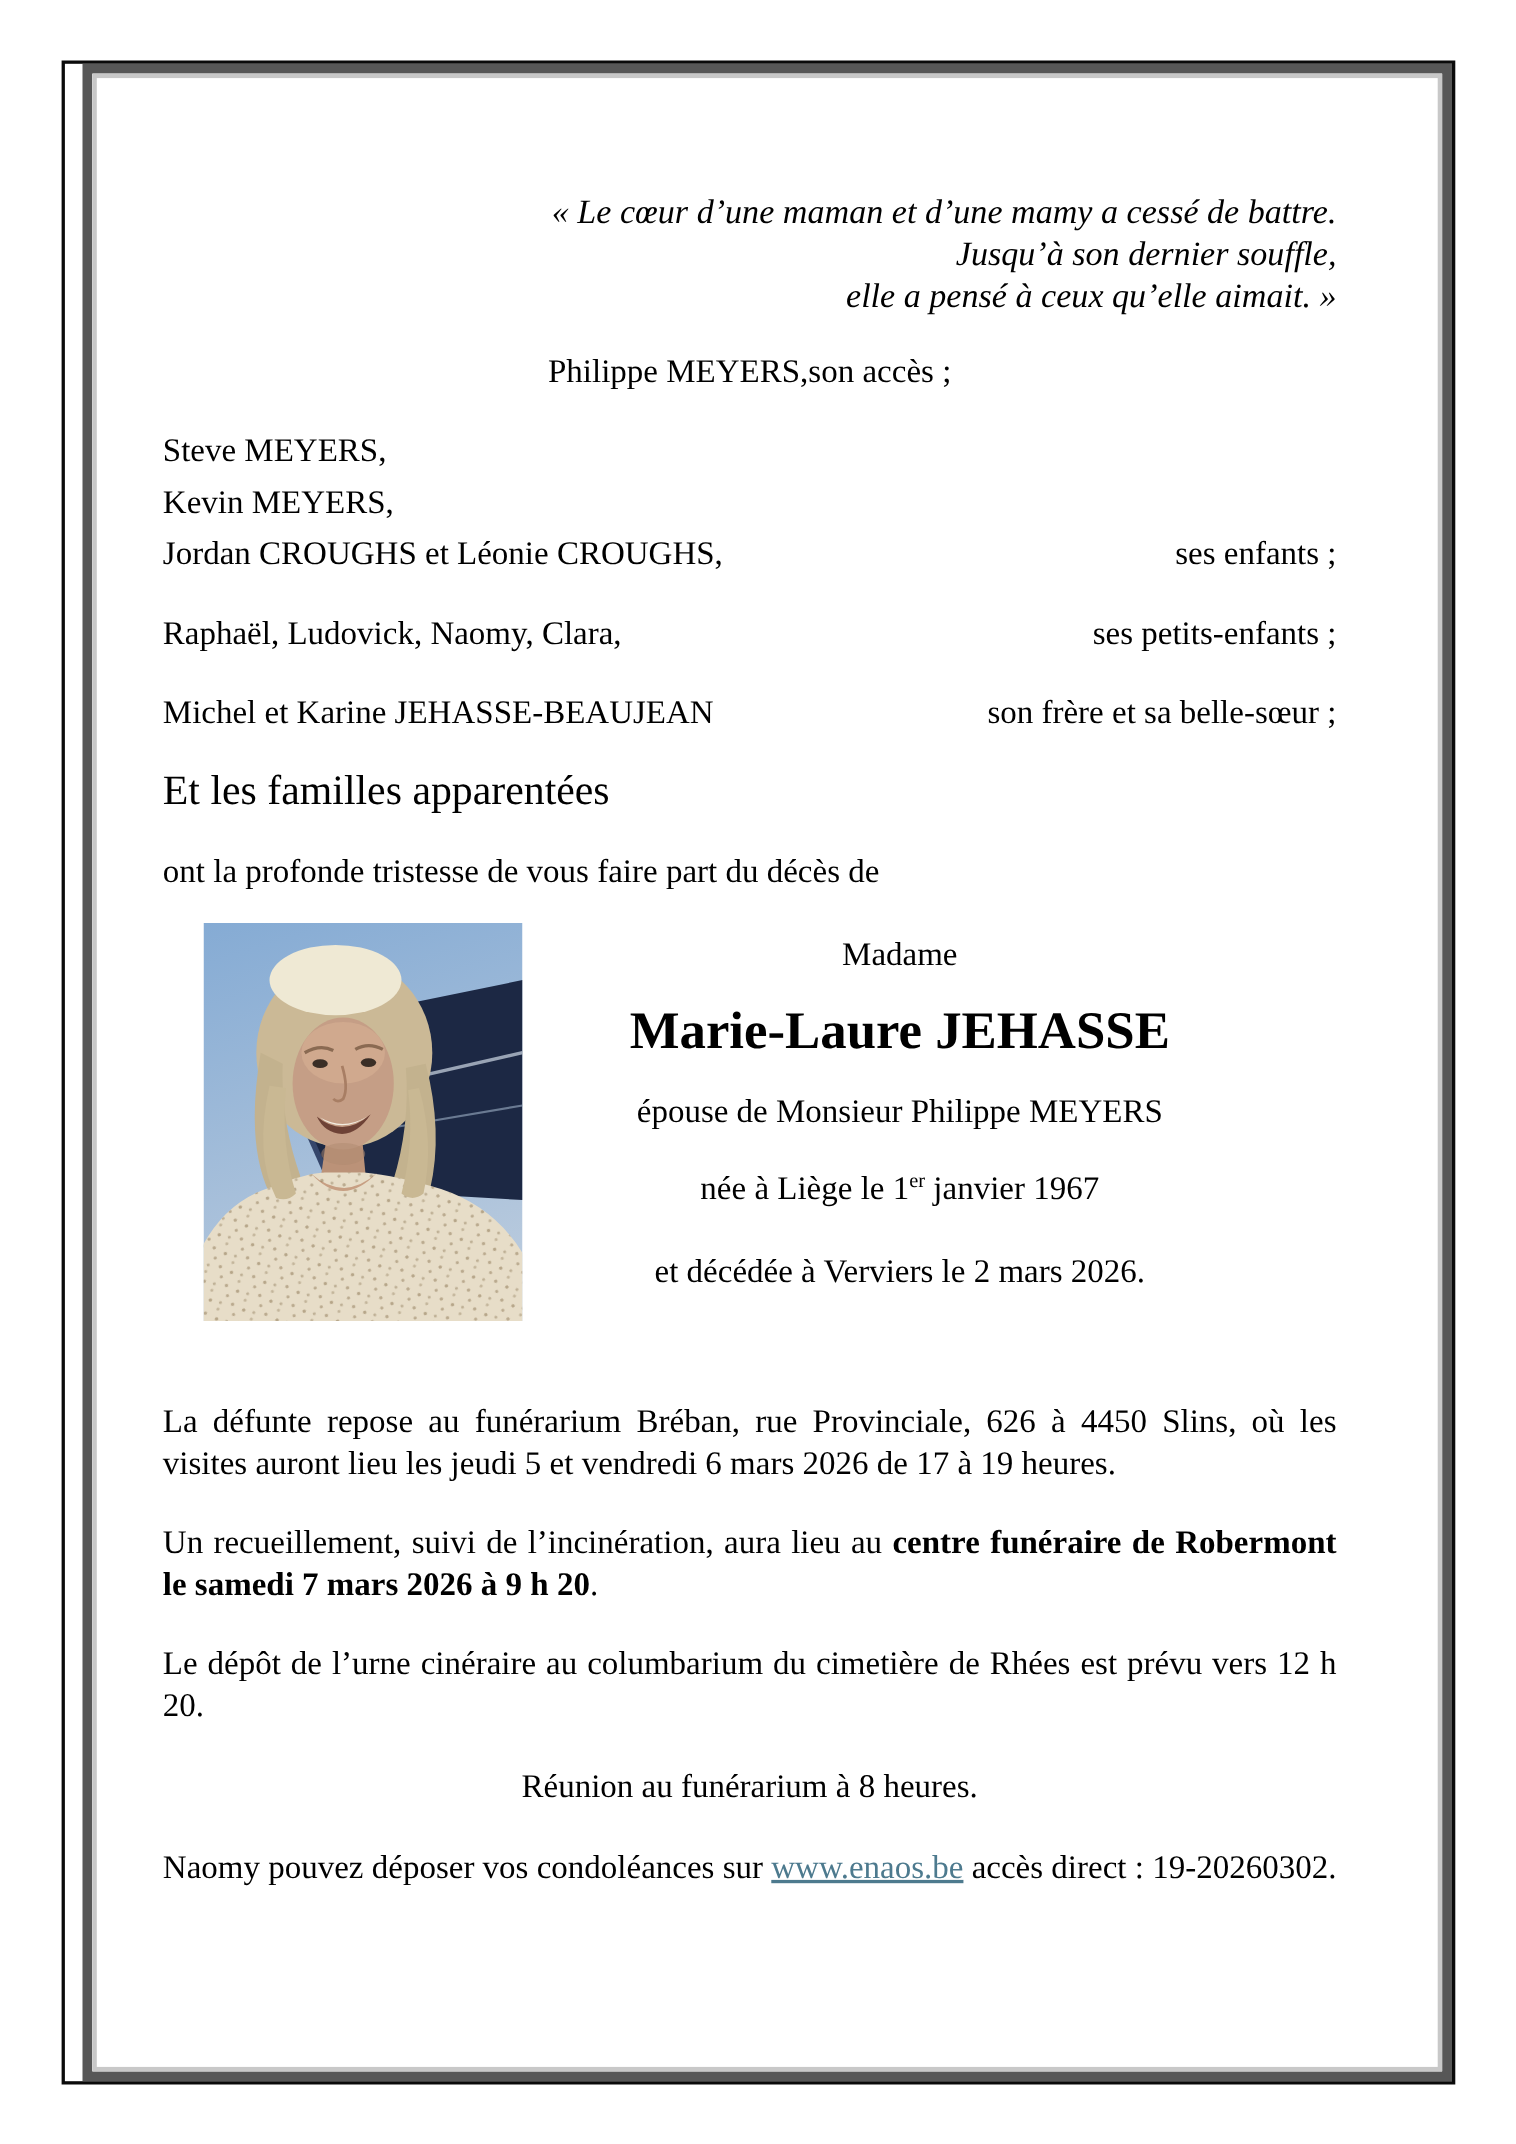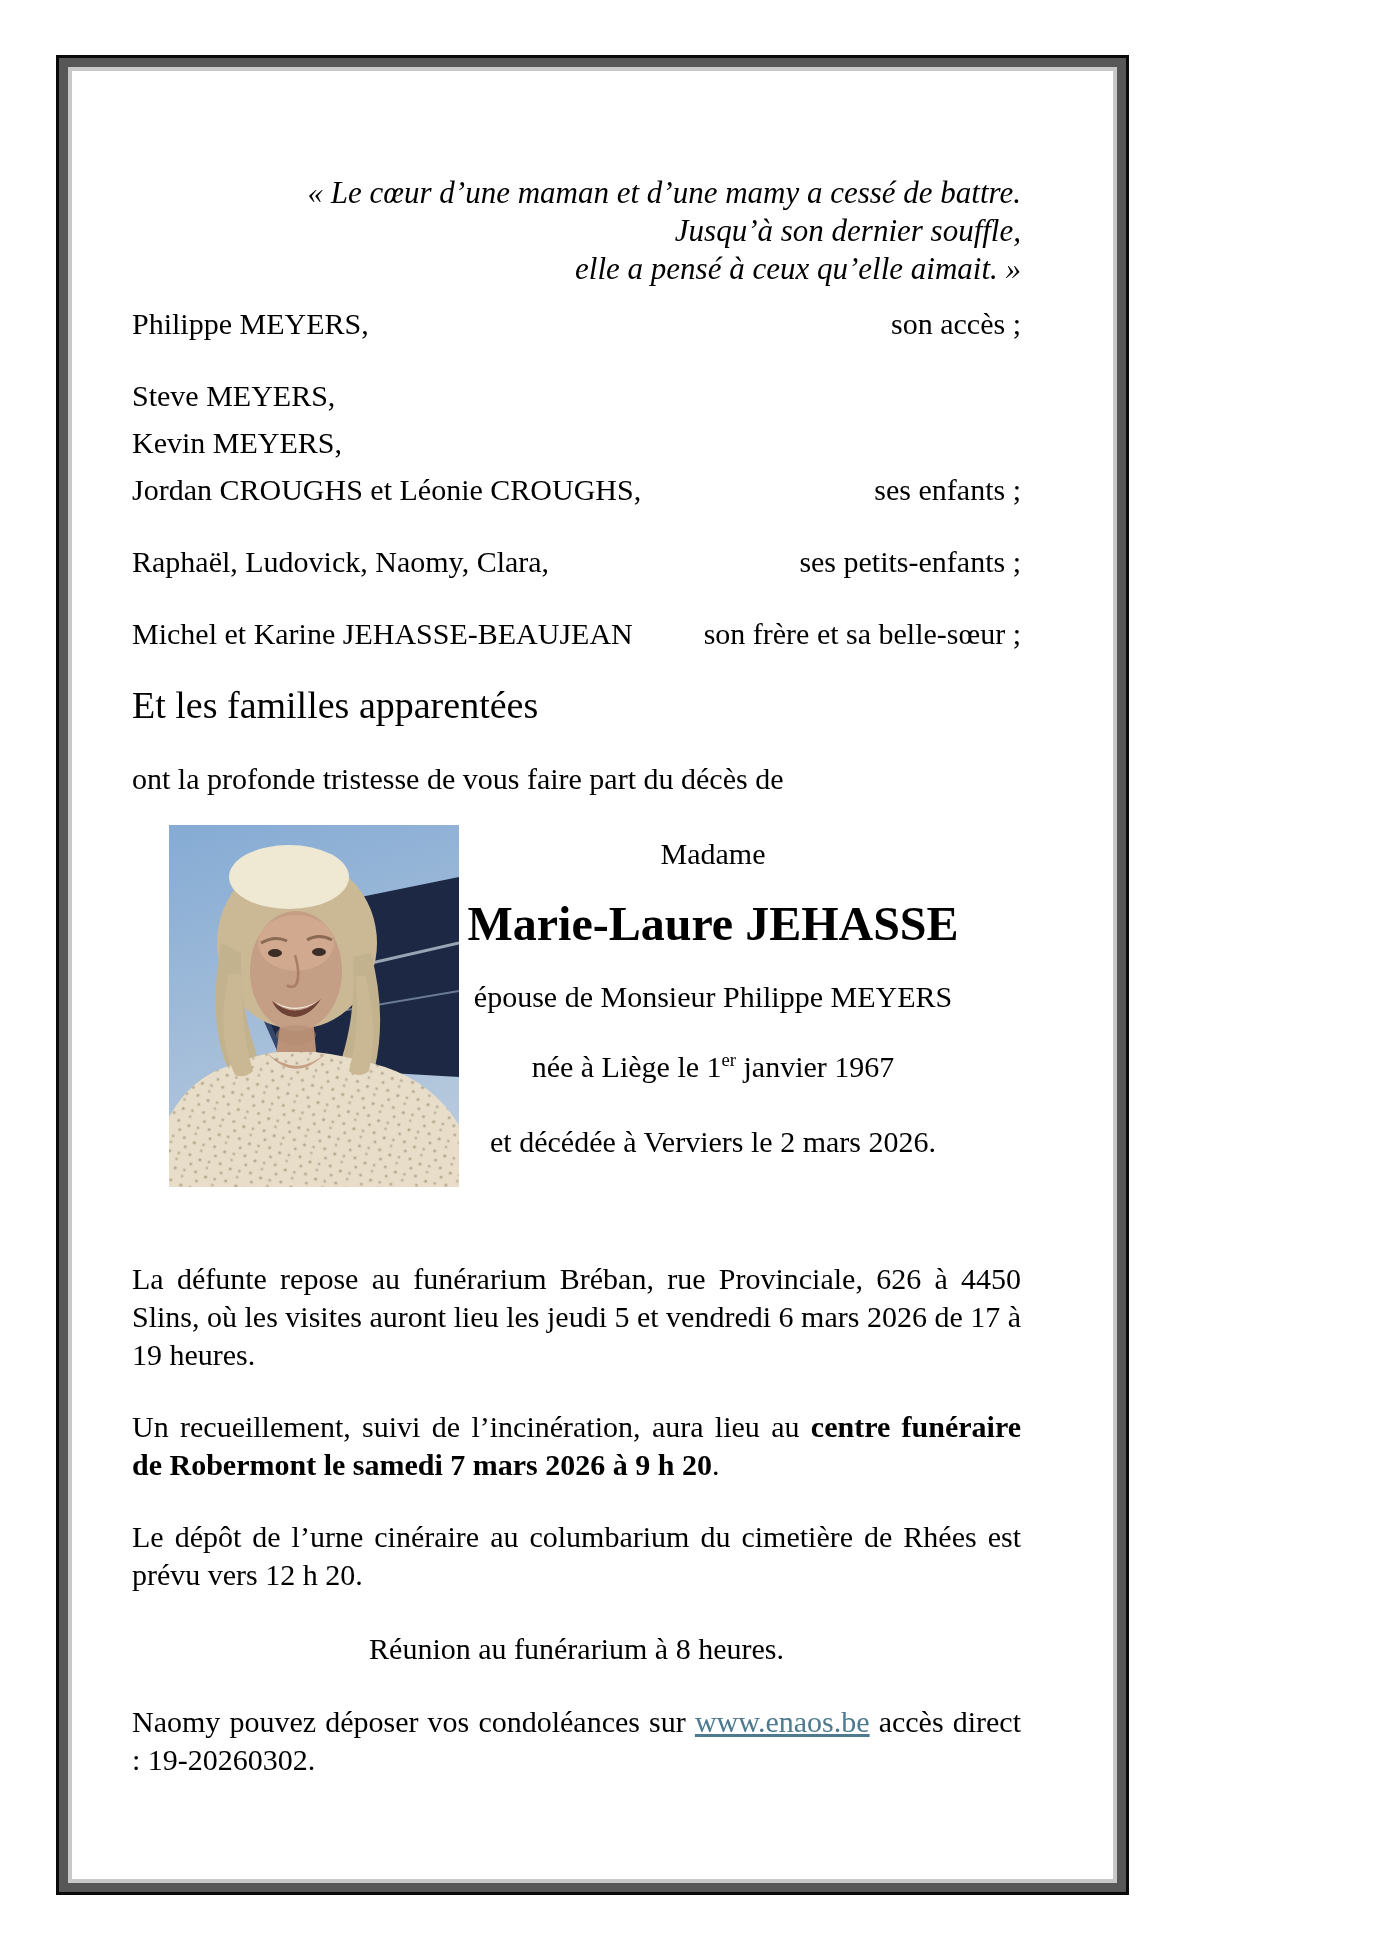--- a/index.html
+++ b/index.html
@@ -3,38 +3,38 @@
 <meta charset="utf-8">
 <style>
   html,body { margin:0; padding:0; }
   body {
     width:1378px; height:1949px; position:relative;
     background:#ffffff; color:#000;
     font-family:"Liberation Serif","DejaVu Serif",serif;
     -webkit-font-smoothing:antialiased;
   }
   .frame {
-    position:absolute; left:56px; top:55px; width:1073px; height:1840px;
-    border:3px solid #0a0a0a; box-sizing:border-box;
+    position:absolute; left:56px; top:55px; width:1267px; height:1840px;
+    border:3px solid #0a0a0a; box-sizing:border-box;padding-left:16px;
   }
   .frame-mid { height:100%; border:9px solid #575757; box-sizing:border-box; }
   .frame-inner {
     height:100%; border:4px solid #c8c8c8; background:#fff; box-sizing:border-box;
     padding:103px 92px 0 60px; overflow:hidden;
   }
 
   .quote { text-align:right; font-style:italic; font-size:31px; line-height:38px; }
   .quote span { display:block; }
 
   .family-row {
     display:flex; justify-content:space-between; align-items:flex-end;
     font-size:30px; line-height:47px;
   }
   .family-row .names div { display:block; }
-  .row-1 { margin-top:12px; }
+  .row-1 { margin-top:26px;justify-content:center; }
   .row-2, .row-3, .row-4 { margin-top:25px;gap:48px; }
   .related  { margin-top:25px; font-size:38px; line-height:47px; }
   .announce { margin-top:26px; font-size:30px; line-height:47px; }
 
   .portrait-section { display:flex; margin-top:23px; height:362px; }
   .photo { width:290px; height:362px; margin-left:37px; flex:0 0 auto; }
   .center-col { flex:1; margin-right:54px; text-align:center; padding-top:5px; font-size:30px; }
   .title-line { line-height:47px; }
   .deceased-name { margin-top:18px; font-size:48px; line-height:58px; font-weight:bold; }
   .spouse { margin-top:20px; line-height:47px; }

